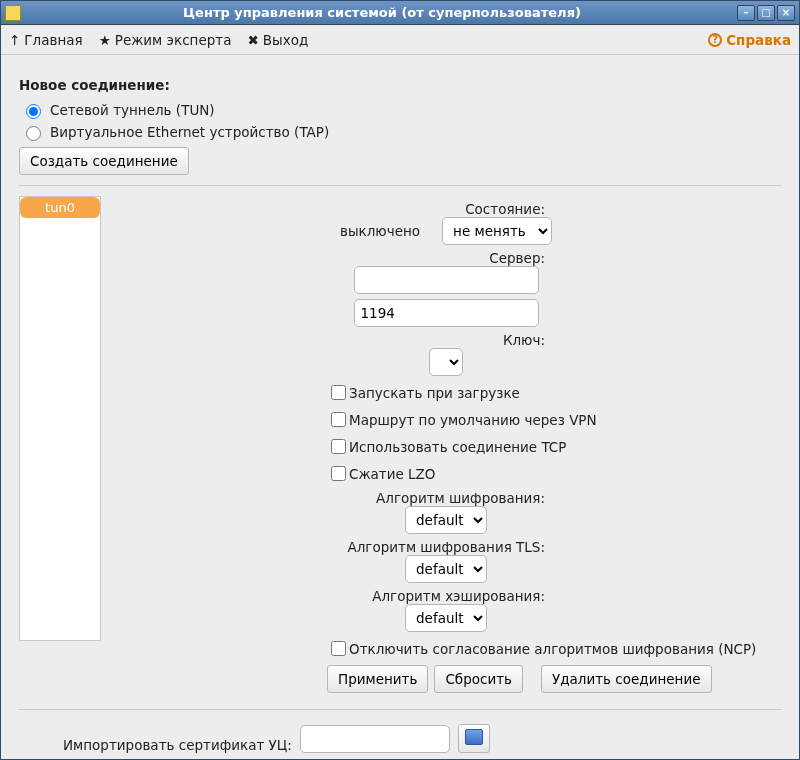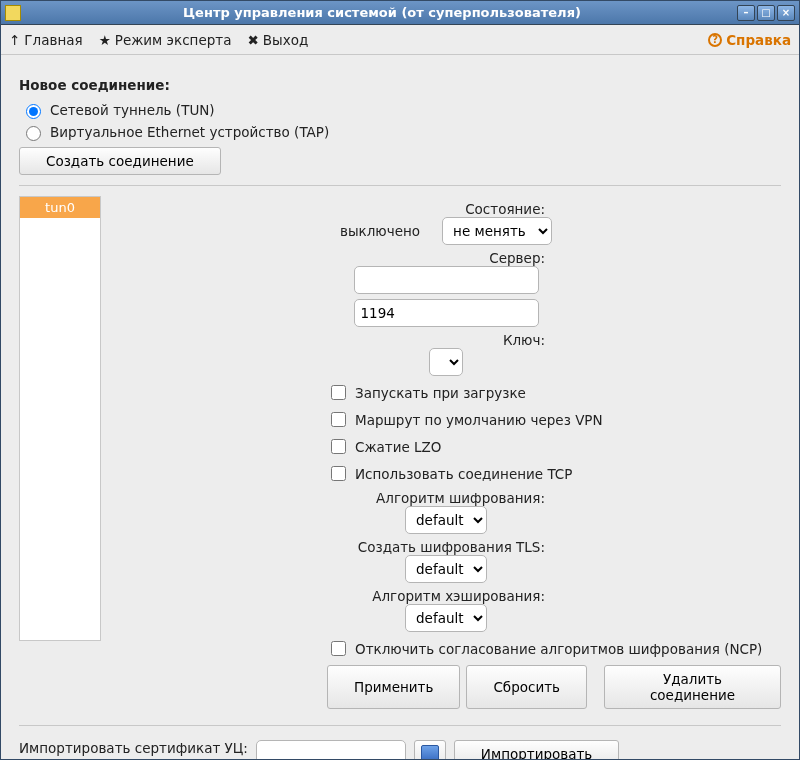--- a/index.html
+++ b/index.html
@@ -77,41 +77,42 @@
     display: flex; align-items: center; gap: 6px;
     margin: 4px 0 4px 2px;
   }
   input[type=radio], input[type=checkbox] {
     width: 15px; height: 15px;
   }
   button, .btn {
     background: linear-gradient(#fefefe, #e6e6e6);
     border: 1px solid #b5b5b5;
     border-radius: 3px;
-    padding: 5px 26px;
+    padding: 5px 10px;
     font: inherit;
     cursor: pointer;
   }
   hr.thin { border: none; border-top: 1px solid #c8c8c8; margin: 10px 0; }
   .main-row {
     display: flex;
     gap: 10px;
     margin-top: 8px;
   }
   .list-col {
     width: 82px;
     border: 1px solid #c8c8c8;
     background: #fff;
     height: 445px;
   }
   .list-item {
     padding: 3px 6px;
     cursor: pointer;
     font-size: 13px;
     text-align: center;
+    border-radius: 6px;
   }
   .list-item.selected {
     background: #f8a64a;
     color: #fff;
   }
   .form-col { flex: 1; }
   .form-row {
     display: flex;
     align-items: center;
     margin: 5px 0;
@@ -132,27 +133,28 @@
     height: 28px;
     border: 1px solid #b5b5b5;
     border-radius: 5px;
     padding: 2px 6px;
     font: inherit;
     background: #fff;
     width: 100%;
   }
   select.compact { width: 110px; }
   .check-row {
-    display: flex; align-items: center; gap: 6px;
+    display: flex; align-items: center; 
     margin: 6px 0 6px 216px;
   }
   .btn-row { display: flex; gap: 6px; margin: 6px 0 6px 216px; }
   .import-row {
-    display: flex; align-items: flex-start; gap: 8px;
+    display: flex; align-items: flex-end; gap: 8px;
     margin-top: 14px;
+    margin-left: 44px;
   }
   .import-row input[type=text] { width: 150px; }
   .folder-icon {
     width: 18px; height: 16px;
     display: inline-block;
     position: relative;
   }
   .folder-icon::before {
     content: "";
     position: absolute; inset: 0;
@@ -258,38 +260,38 @@
         <label class="check-row">
           <input type="checkbox" style="">
           <span>Запускать при загрузке</span>
         </label>
         <label class="check-row">
           <input type="checkbox" style="">
           <span>Маршрут по умолчанию через VPN</span>
         </label>
         <label class="check-row">
           <input type="checkbox" style="">
+          <span>Использовать соединение TCP</span>
+        </label>
+        <label class="check-row">
+          <input type="checkbox" style="">
           <span>Сжатие LZO</span>
-        </label>
-        <label class="check-row">
-          <input type="checkbox" style="">
-          <span>Использовать соединение TCP</span>
         </label>
 
         <div class="form-row">
           <div class="lbl">Алгоритм шифрования:</div>
           <div class="ctl">
             <select>
               <option>default</option>
             </select>
           </div>
         </div>
 
         <div class="form-row">
-          <div class="lbl">Создать шифрования TLS:</div>
+          <div class="lbl">Алгоритм шифрования TLS:</div>
           <div class="ctl">
             <select>
               <option>default</option>
             </select>
           </div>
         </div>
 
         <div class="form-row">
           <div class="lbl">Алгоритм хэширования:</div>
           <div class="ctl">
@@ -315,17 +317,16 @@
     </div>
 
     <hr class="thin">
 
     <div class="import-row">
       <span>Импортировать сертификат УЦ:</span>
       <input type="text" value="" style="">
       <button style="padding:4px 6px;">
         <span class="folder-icon"></span>
       </button>
-      <button>Импортировать</button>
     </div>
 
   </div>
 </div>
 
 </body></html>

